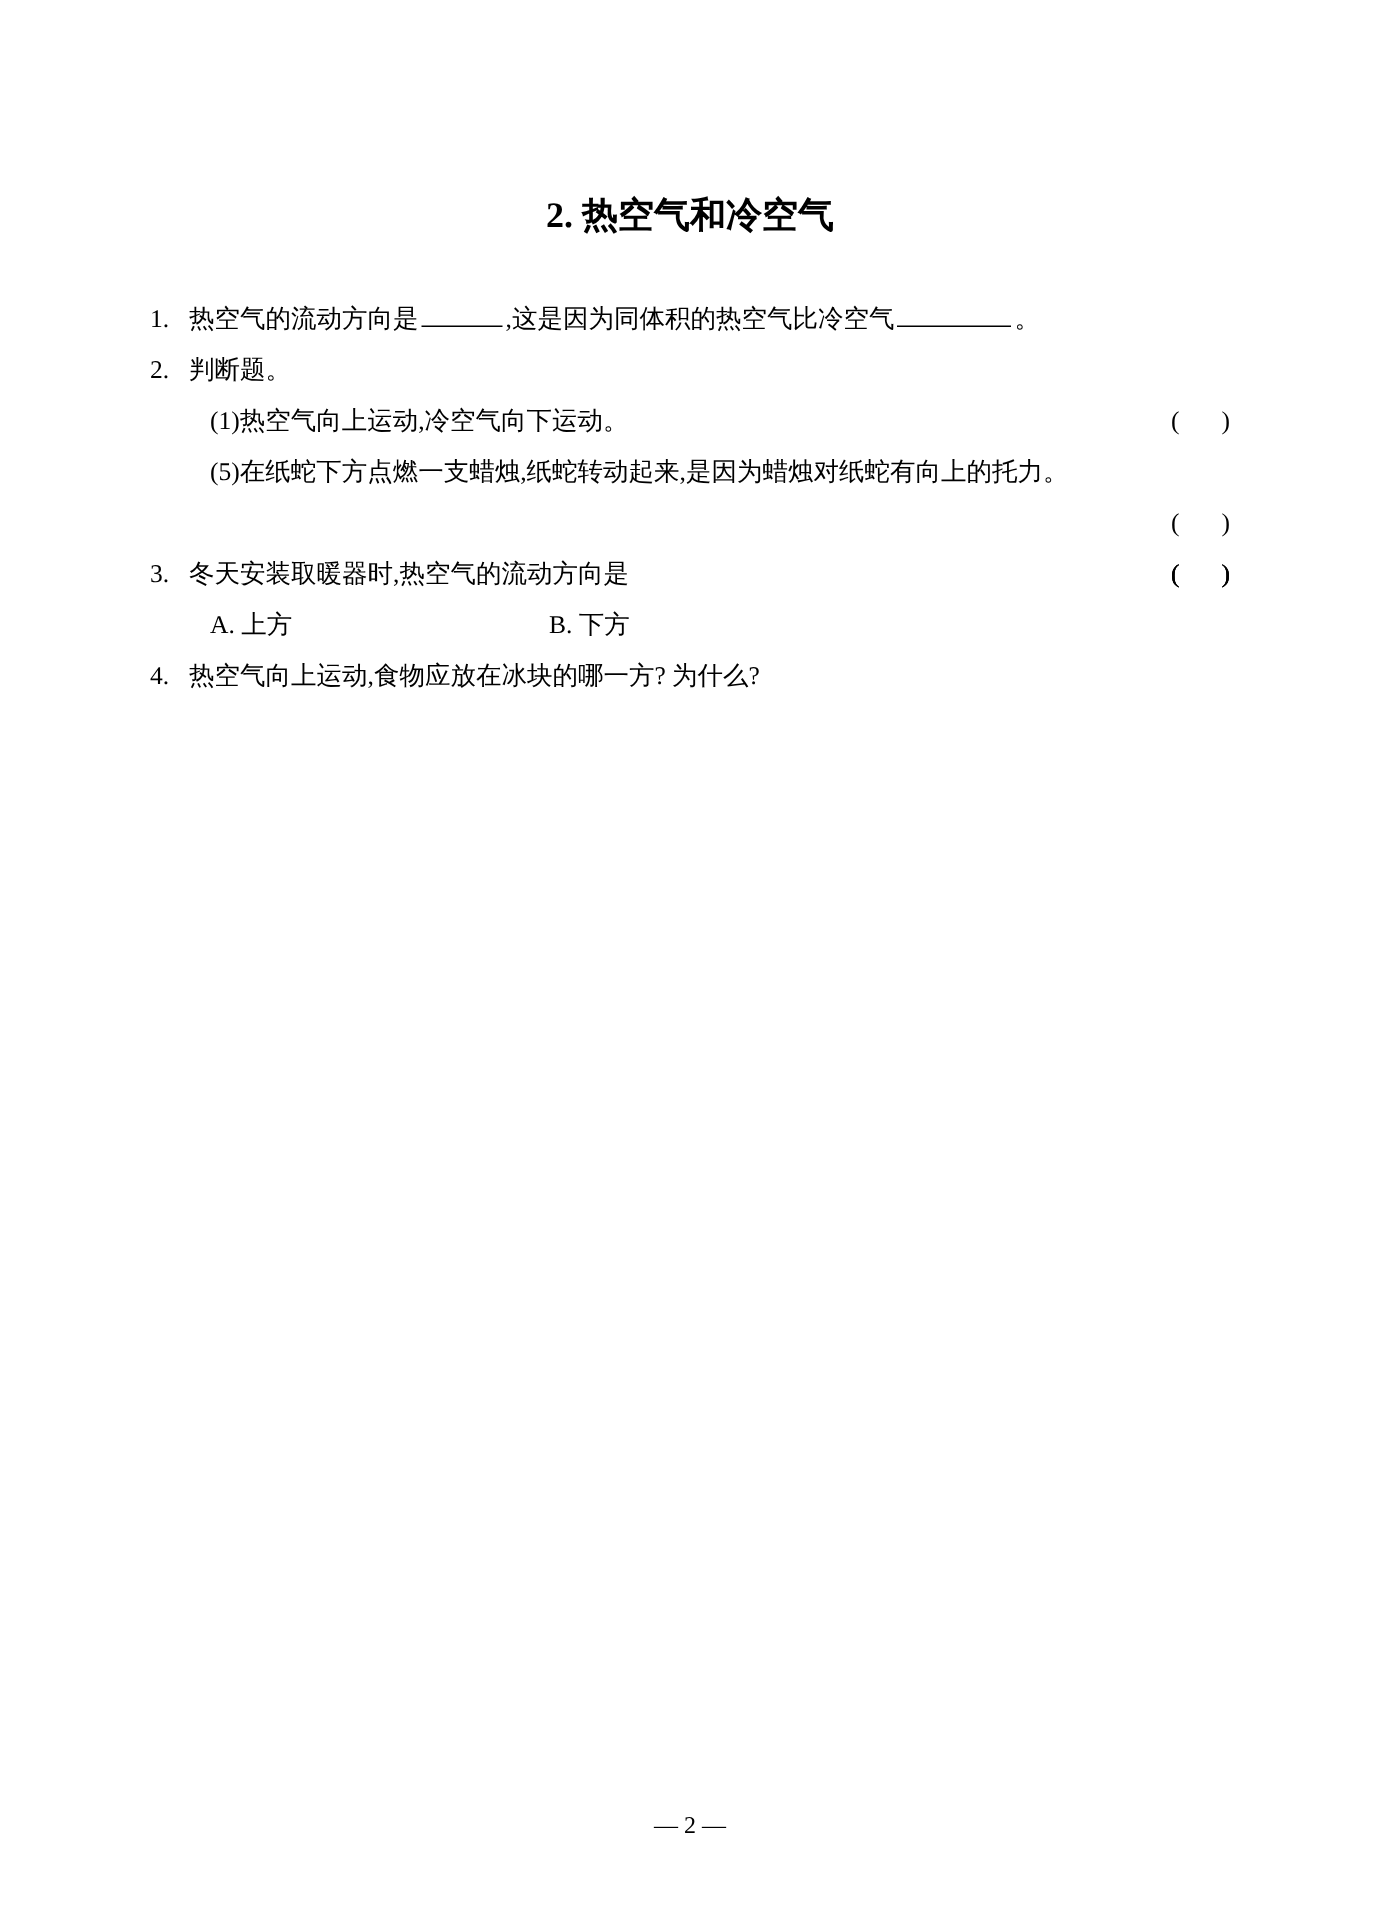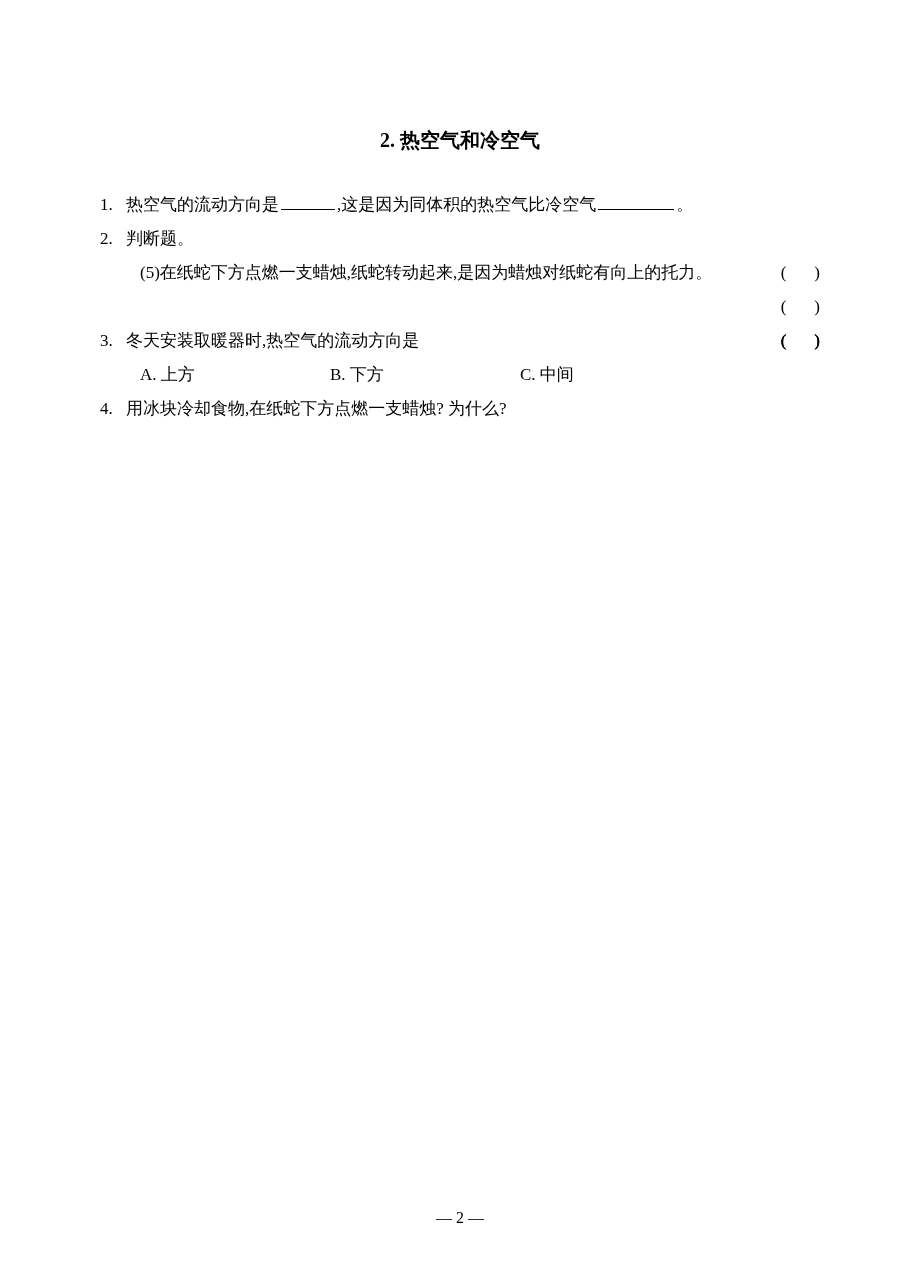--- a/index.html
+++ b/index.html
@@ -9,21 +9,21 @@
       width: 920px;
       height: 1282px;
       position: relative;
       padding: 120px 100px 0 100px;
       font-size: 17px;
       color: #000;
       line-height: 2.0;
     }
     .title {
       text-align: center;
-      font-size: 20px;
+      font-size: 24px;
       font-weight: bold;
       margin-bottom: 28px;
     }
     .q-row {
       display: flex;
       align-items: baseline;
       margin-bottom: 0;
     }
     .q-num {
       width: 26px;
@@ -59,20 +59,21 @@
       position: absolute;
       right: 0;
       top: 0;
       white-space: nowrap;
     }
     .paren .lp { }
     .paren .rp { margin-left: 28px; }
     .options {
       padding-left: 40px;
       display: flex;
+      gap: 36px;
     }
     .opt { flex: 0 0 auto; }
     .opt-a { width: 190px; }
     .opt-b { width: 190px; }
     .opt-c { width: 190px; }
     .page-num {
       position: absolute;
       left: 0;
       right: 0;
       bottom: 48px;
@@ -91,20 +92,21 @@
     <span>热空气的流动方向是</span><span class="blank-short"></span><span>,这是因为同体积的热空气比冷空气</span><span class="blank-long"></span><span>。</span>
   </div>
 </div>
 
 <div class="q-row">
   <div class="q-num">2.</div>
   <div class="q-body">判断题。</div>
 </div>
 
 <div class="sub-indent line-with-paren">
+  <span>(1)热空气向上运动,冷空气向下运动。</span>
   <span class="paren"><span class="lp">(</span><span class="rp">)</span></span>
 </div>
 
 <div class="sub-indent">
   <span>(5)在纸蛇下方点燃一支蜡烛,纸蛇转动起来,是因为蜡烛对纸蛇有向上的托力。</span>
 </div>
 <div class="sub-indent line-with-paren">
   <span>&nbsp;</span>
   <span class="paren"><span class="lp">(</span><span class="rp">)</span></span>
 </div>
@@ -118,21 +120,20 @@
 </div>
 
 <div class="q-row line-with-paren">
   <div class="q-num">3.</div>
   <div class="q-body">冬天安装取暖器时,热空气的流动方向是</div>
   <span class="paren"><span class="lp">(</span><span class="rp">)</span></span>
 </div>
 <div class="options">
   <div class="opt opt-a">A. 上方</div>
   <div class="opt opt-b">B. 下方</div>
-  <div class="opt opt-c">C. 中间</div>
 </div>
 
 <div class="q-row">
   <div class="q-num">4.</div>
-  <div class="q-body">用冰块冷却食物,在纸蛇下方点燃一支蜡烛? 为什么?</div>
+  <div class="q-body">热空气向上运动,食物应放在冰块的哪一方? 为什么?</div>
 </div>
 
 <div class="page-num">—  2  —</div>
 
 </body></html>

